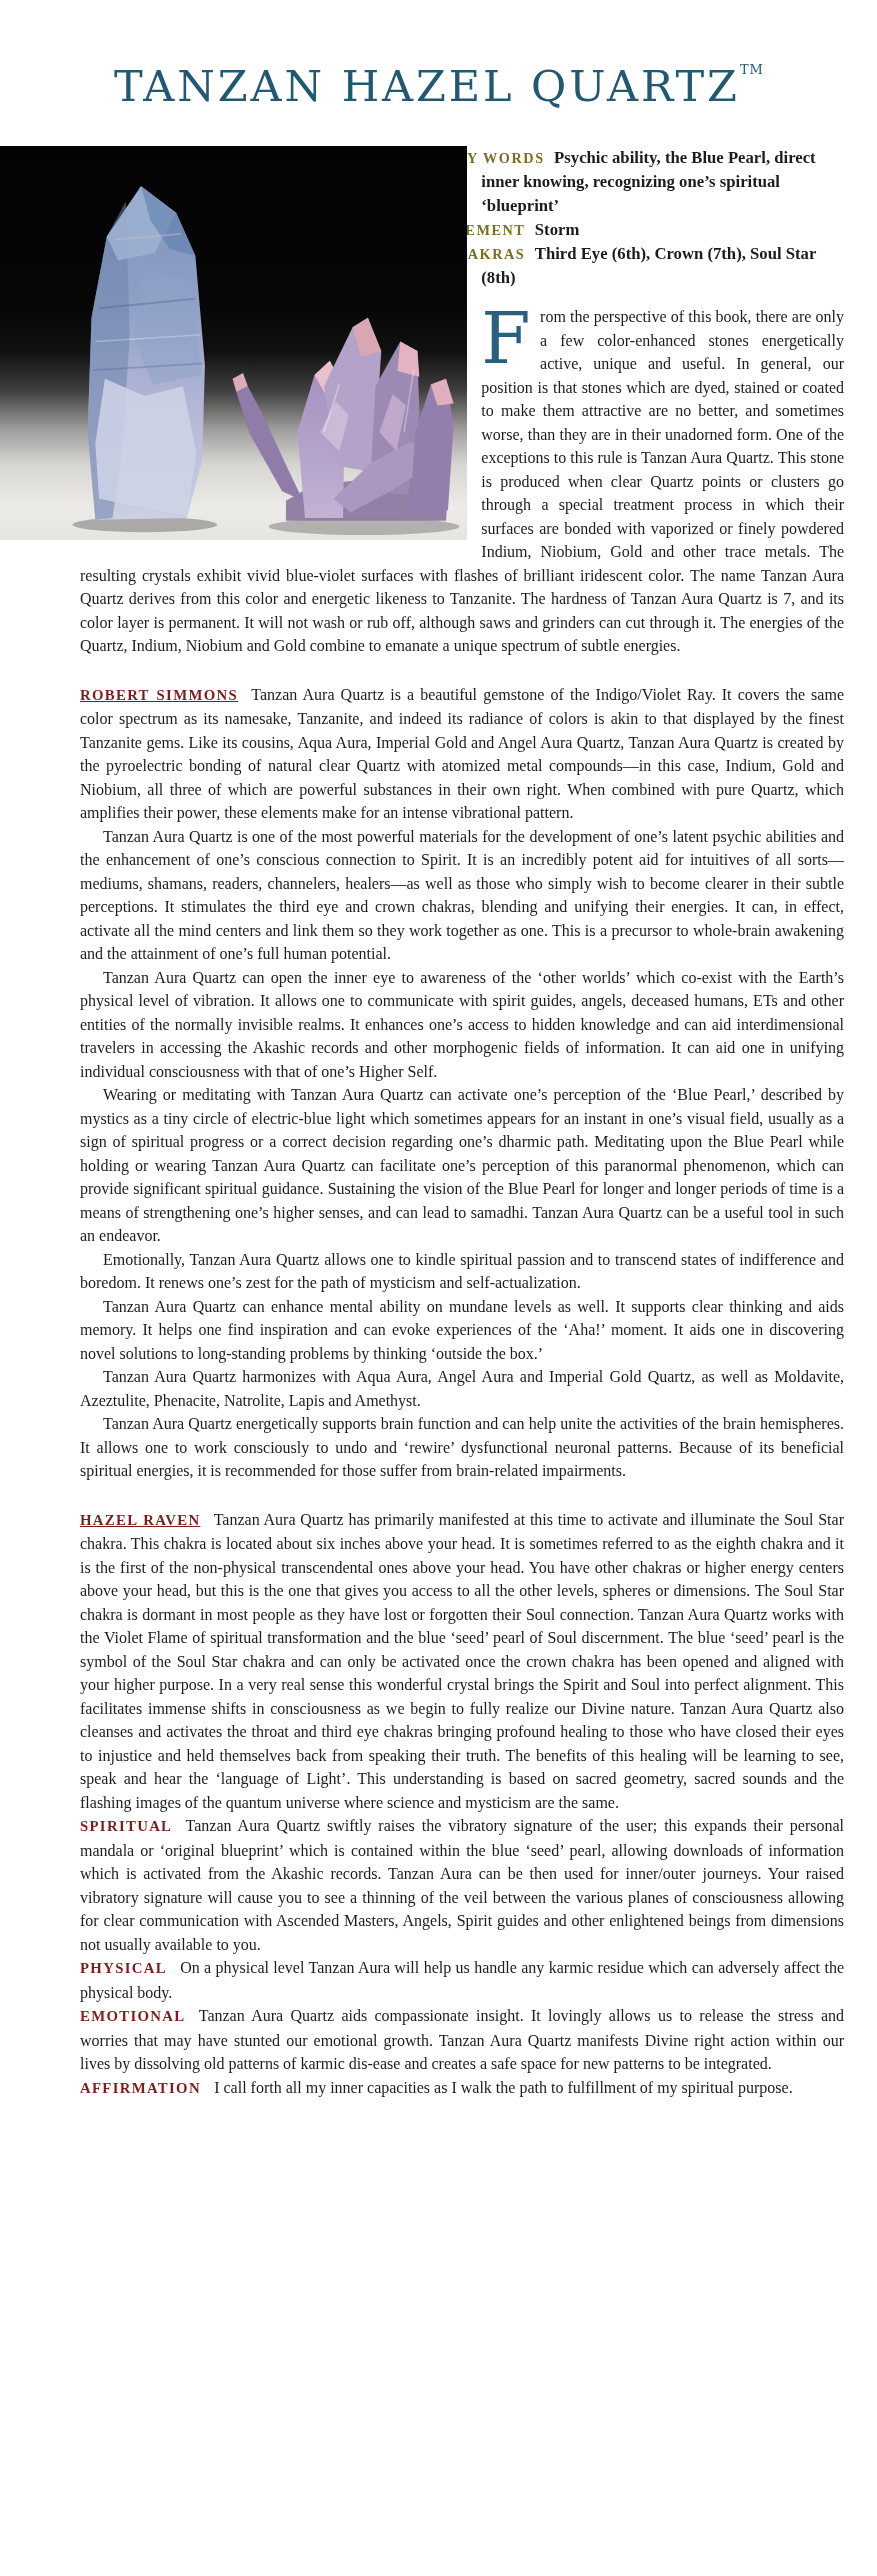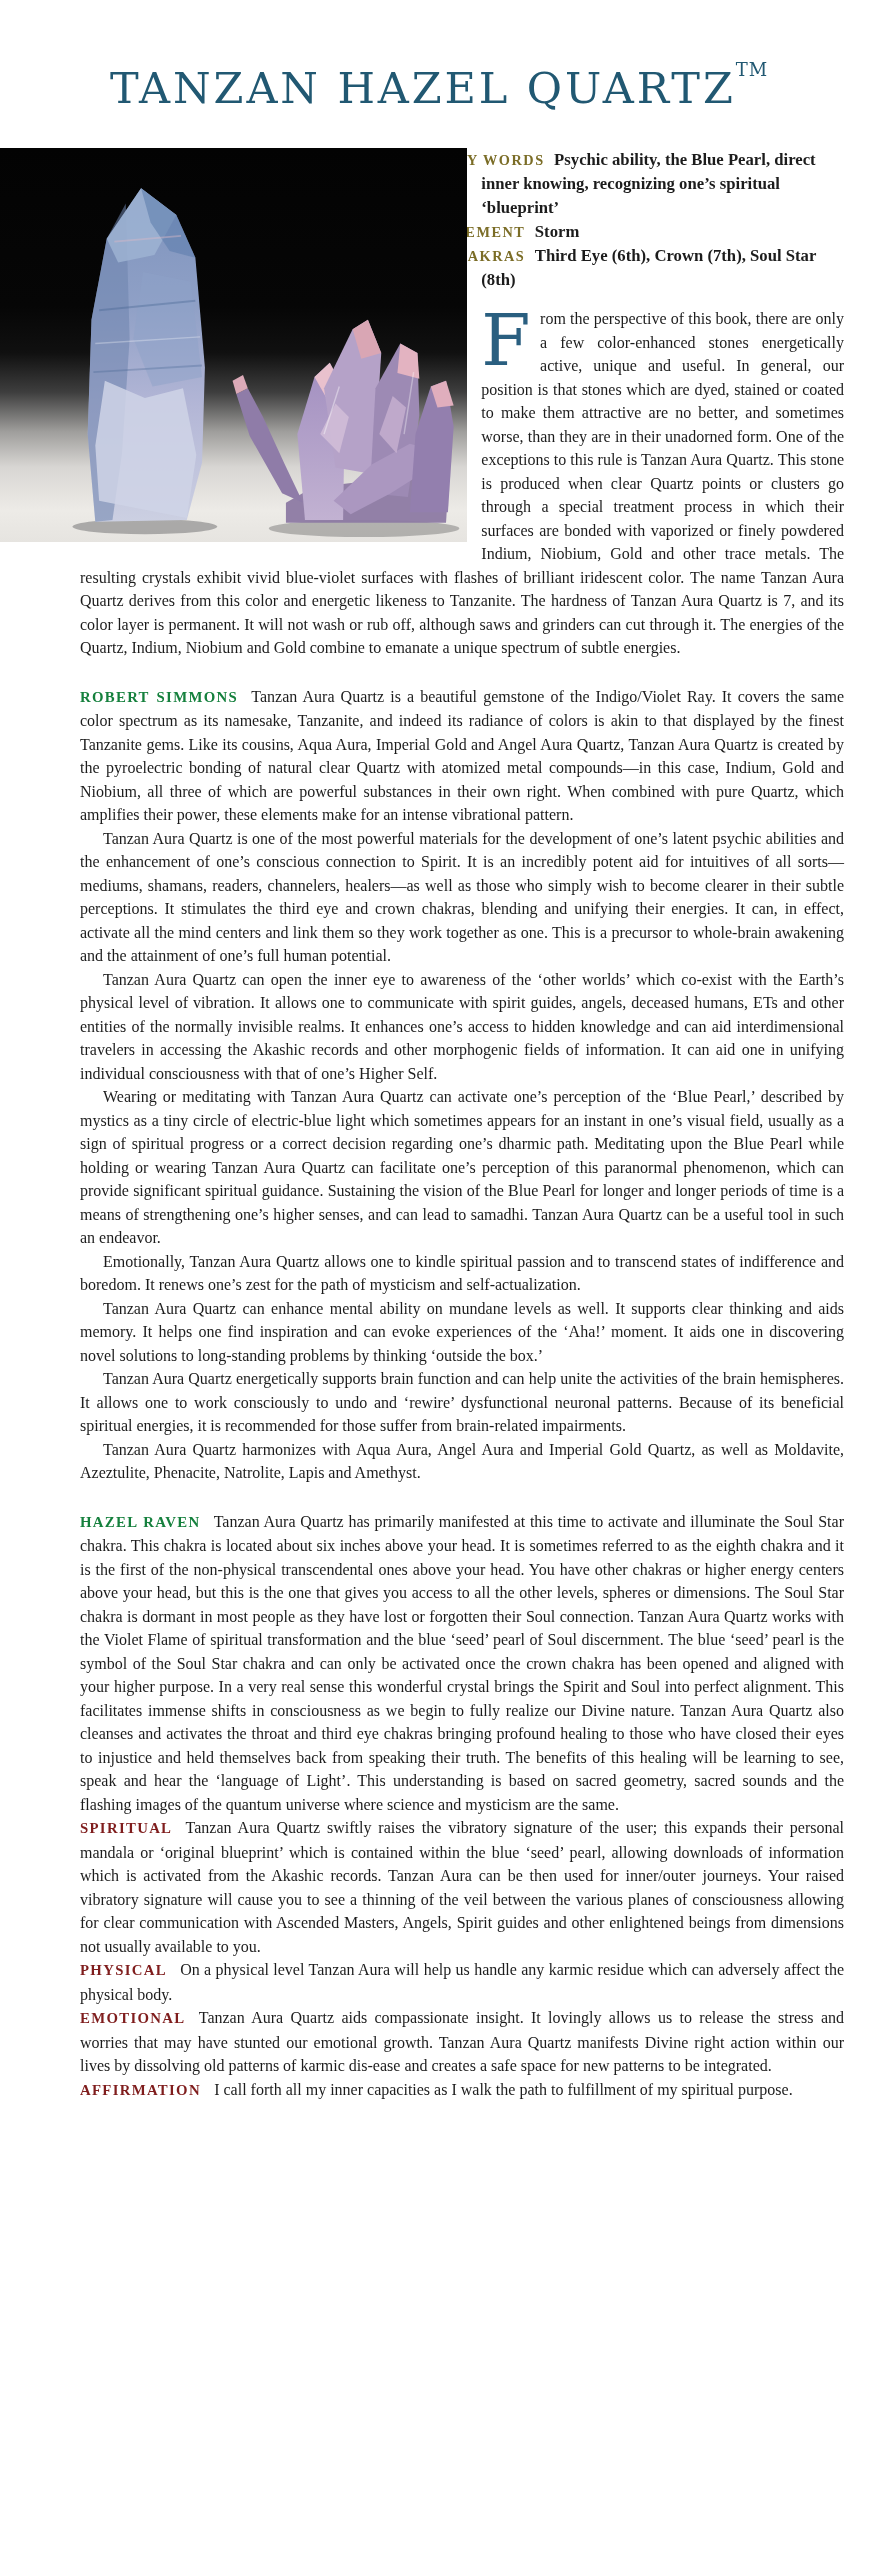--- a/index.html
+++ b/index.html
@@ -17,21 +17,21 @@
   .title{
     font-family:"DejaVu Serif","Liberation Serif",serif;
     font-size:43px;
     letter-spacing:2.9px;
     color:#215872;
     font-weight:400;
     line-height:55px;
     white-space:nowrap;
   }
   .tm{
-    font-size:18px;
+    font-size:13px;
     vertical-align:27px;
     letter-spacing:1px;
     color:#215872;
   }
 
   
   .content{
     padding:0 34px 29px 80px; 
     text-align:justify;
     font-size:16px;
@@ -89,21 +89,21 @@
   .sections{clear:none;}
   .section{margin:0;}
   .section.gap-top{margin-top:25px;}
   .sec-label{
     font-weight:bold;
     font-size:14.8px;
     letter-spacing:1.3px;
     margin-right:13.3px;
     white-space:nowrap;
   }
-  .sec-label.red{color:#15803d;}
+  .sec-label.red{color:#7f1d1d;text-decoration:underline;}
   .sec-label.olive{color:#7f1d1d;}
   .italic{}
 </style>
 </head>
 <body>
 
 <div class="page">
 
   <div class="header">
     <span class="title"><span>TANZAN HAZEL QUARTZ</span><span class="tm">TM</span></span>
@@ -175,22 +175,22 @@
 
     <div class="sections">
 
       <div class="section gap-top">
         <p><span class="sec-label red">ROBERT SIMMONS</span><span>Tanzan Aura Quartz is a beautiful gemstone of the Indigo/Violet Ray. It covers the same color spectrum as its namesake, Tanzanite, and indeed its radiance of colors is akin to that displayed by the finest Tanzanite gems. Like its cousins, Aqua Aura, Imperial Gold and Angel Aura Quartz, Tanzan Aura Quartz is created by the pyroelectric bonding of natural clear Quartz with atomized metal compounds—in this case, Indium, Gold and Niobium, all three of which are powerful substances in their own right. When combined with pure Quartz, which amplifies their power, these elements make for an intense vibrational pattern.</span></p>
         <p class="para-indent">Tanzan Aura Quartz is one of the most powerful materials for the development of one’s latent psychic abilities and the enhancement of one’s conscious connection to Spirit. It is an incredibly potent aid for intuitives of all sorts—mediums, shamans, readers, channelers, healers—as well as those who simply wish to become clearer in their subtle perceptions. It stimulates the third eye and crown chakras, blending and unifying their energies. It can, in effect, activate all the mind centers and link them so they work together as one. This is a precursor to whole-brain awakening and the attainment of one’s full human potential.</p>
         <p class="para-indent">Tanzan Aura Quartz can open the inner eye to awareness of the ‘other worlds’ which co-exist with the Earth’s physical level of vibration. It allows one to communicate with spirit guides, angels, deceased humans, ETs and other entities of the normally invisible realms. It enhances one’s access to hidden knowledge and can aid interdimensional travelers in accessing the Akashic records and other morphogenic fields of information. It can aid one in unifying individual consciousness with that of one’s Higher Self.</p>
         <p class="para-indent">Wearing or meditating with Tanzan Aura Quartz can activate one’s perception of the ‘Blue Pearl,’ described by mystics as a tiny circle of electric-blue light which sometimes appears for an instant in one’s visual field, usually as a sign of spiritual progress or a correct decision regarding one’s dharmic path. Meditating upon the Blue Pearl while holding or wearing Tanzan Aura Quartz can facilitate one’s perception of this paranormal phenomenon, which can provide significant spiritual guidance. Sustaining the vision of the Blue Pearl for longer and longer periods of time is a means of strengthening one’s higher senses, and can lead to samadhi. Tanzan Aura Quartz can be a useful tool in such an endeavor.</p>
         <p class="para-indent">Emotionally, Tanzan Aura Quartz allows one to kindle spiritual passion and to transcend states of indifference and boredom. It renews one’s zest for the path of mysticism and self-actualization.</p>
         <p class="para-indent">Tanzan Aura Quartz can enhance mental ability on mundane levels as well. It supports clear thinking and aids memory. It helps one find inspiration and can evoke experiences of the ‘Aha!’ moment. It aids one in discovering novel solutions to long-standing problems by thinking ‘outside the box.’</p>
+        <p class="para-indent">Tanzan Aura Quartz harmonizes with Aqua Aura, Angel Aura and Imperial Gold Quartz, as well as Moldavite, Azeztulite, Phenacite, Natrolite, Lapis and Amethyst.</p>
         <p class="para-indent">Tanzan Aura Quartz energetically supports brain function and can help unite the activities of the brain hemispheres. It allows one to work consciously to undo and ‘rewire’ dysfunctional neuronal patterns. Because of its beneficial spiritual energies, it is recommended for those suffer from brain-related impairments.</p>
-        <p class="para-indent">Tanzan Aura Quartz harmonizes with Aqua Aura, Angel Aura and Imperial Gold Quartz, as well as Moldavite, Azeztulite, Phenacite, Natrolite, Lapis and Amethyst.</p>
       </div>
 
       <div class="section gap-top">
         <p><span class="sec-label red">HAZEL RAVEN</span><span>Tanzan Aura Quartz has primarily manifested at this time to activate and illuminate the Soul Star chakra. This chakra is located about six inches above your head. It is sometimes referred to as the eighth chakra and it is the first of the non-physical transcendental ones above your head. You have other chakras or higher energy centers above your head, but this is the one that gives you access to all the other levels, spheres or dimensions. The Soul Star chakra is dormant in most people as they have lost or forgotten their Soul connection. Tanzan Aura Quartz works with the Violet Flame of spiritual transformation and the blue ‘seed’ pearl of Soul discernment. The blue ‘seed’ pearl is the symbol of the Soul Star chakra and can only be activated once the crown chakra has been opened and aligned with your higher purpose. In a very real sense this wonderful crystal brings the Spirit and Soul into perfect alignment. This facilitates immense shifts in consciousness as we begin to fully realize our Divine nature. Tanzan Aura Quartz also cleanses and activates the throat and third eye chakras bringing profound healing to those who have closed their eyes to injustice and held themselves back from speaking their truth. The benefits of this healing will be learning to see, speak and hear the ‘language of Light’. This understanding is based on sacred geometry, sacred sounds and the flashing images of the quantum universe where science and mysticism are the same.</span></p>
       </div>
 
       <div class="section">
         <p><span class="sec-label olive">SPIRITUAL</span><span>Tanzan Aura Quartz swiftly raises the vibratory signature of the user; this expands their personal mandala or ‘original blueprint’ which is contained within the blue ‘seed’ pearl, allowing downloads of information which is activated from the Akashic records. Tanzan Aura can be then used for inner/outer journeys. Your raised vibratory signature will cause you to see a thinning of the veil between the various planes of consciousness allowing for clear communication with Ascended Masters, Angels, Spirit guides and other enlightened beings from dimensions not usually available to you.</span></p>
       </div>
 

